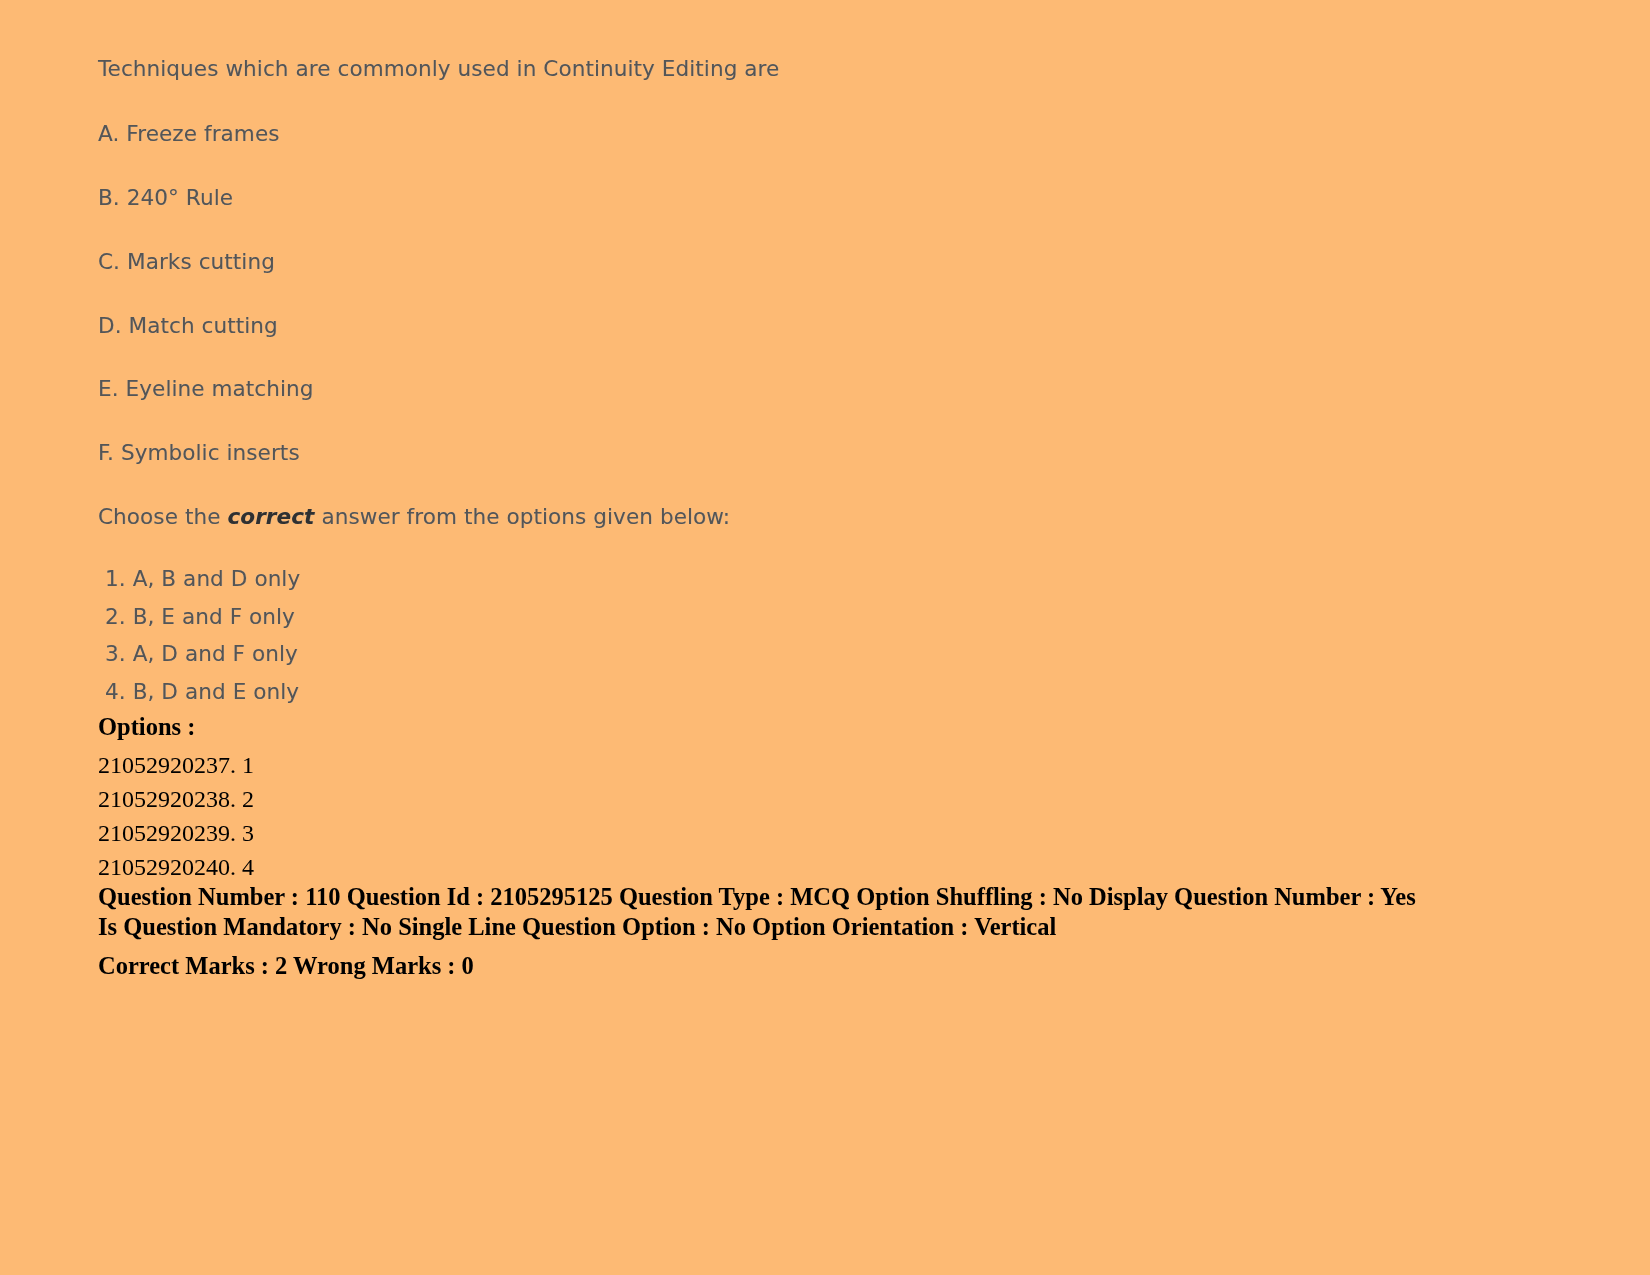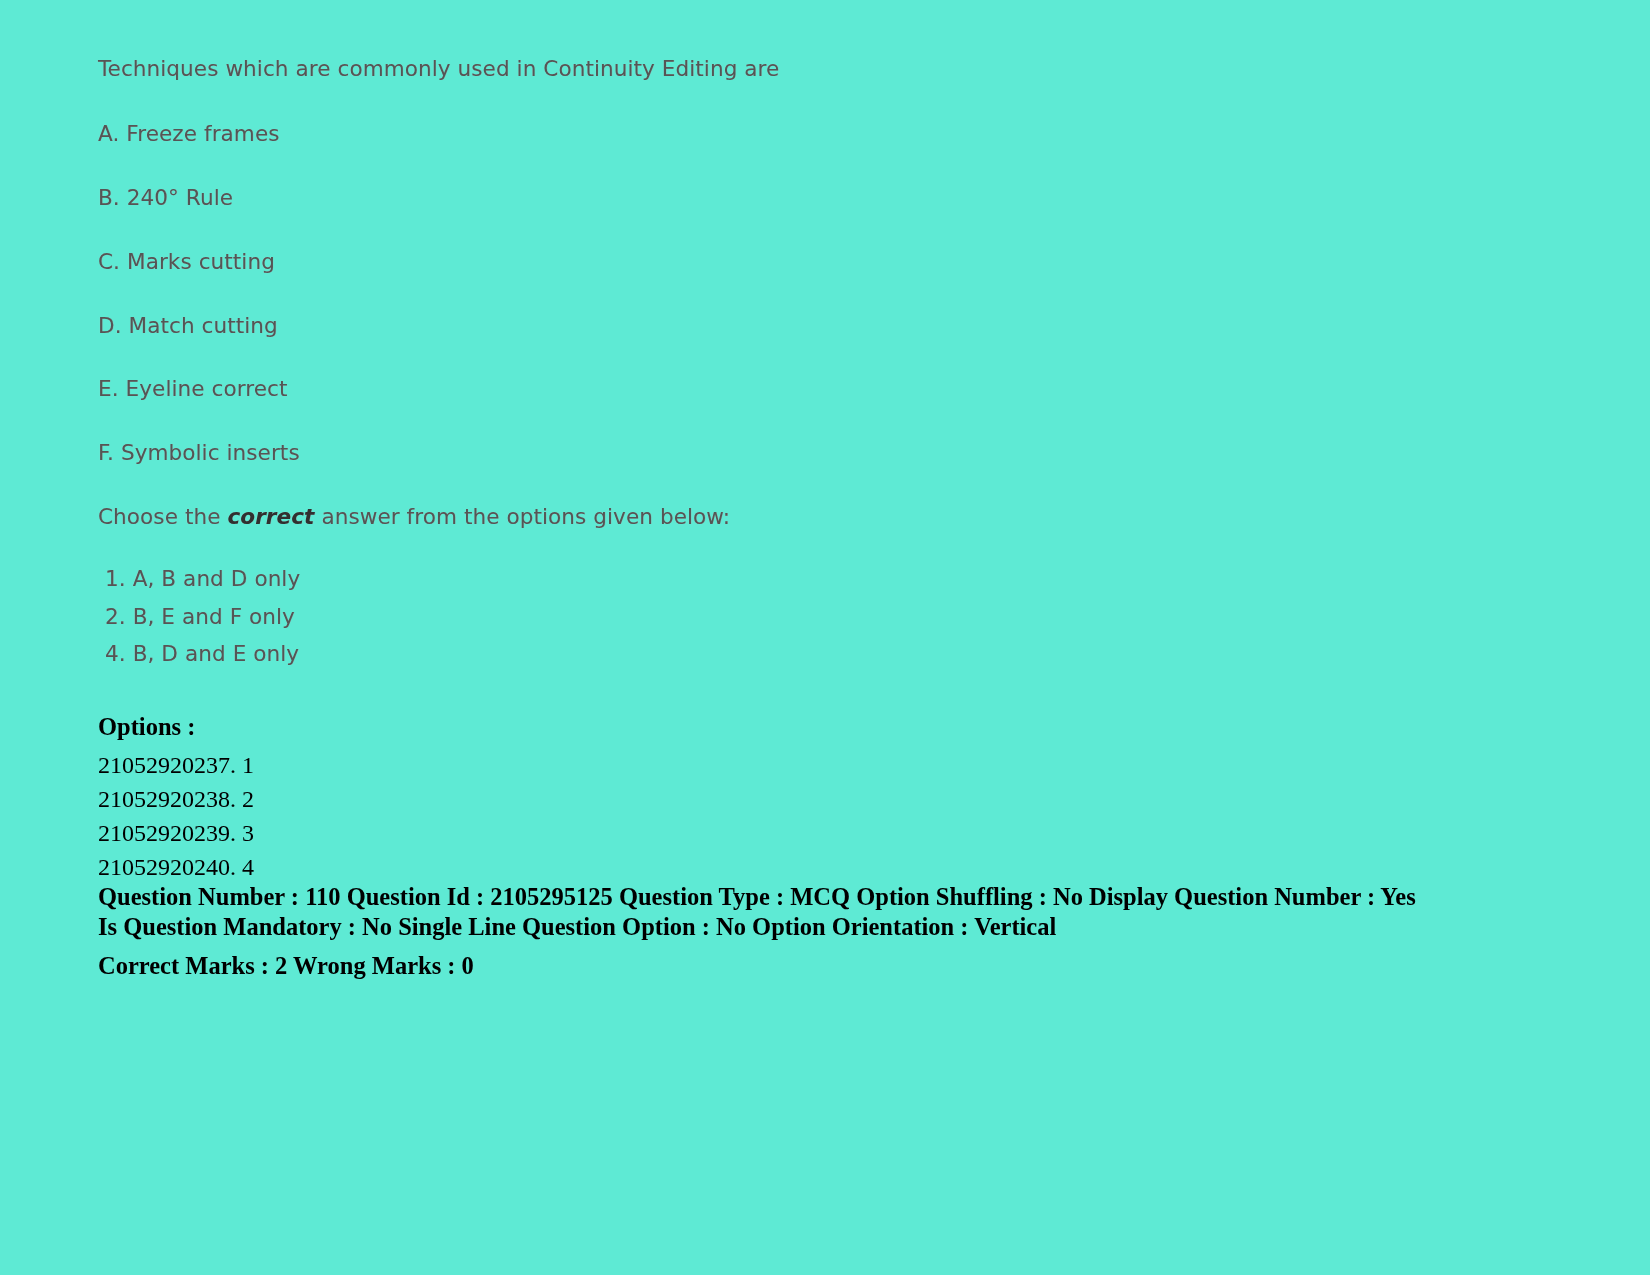--- a/index.html
+++ b/index.html
@@ -13,21 +13,21 @@
     height: 1275px;
     position: relative;
     overflow: hidden;
     font-family: "Liberation Serif", serif;
     -webkit-font-smoothing: antialiased;
   }
 
   .page {
     position: absolute;
     inset: 0;
-    background: #5eead4;
+    background: #fdba74;
   }
 
   
   .scan-block {
     position: absolute;
     left: 98px;
     top: 56px;
     width: 1400px;
     color: #5a5a5a;
     font-family: "DejaVu Sans", "Liberation Sans", sans-serif;
@@ -121,29 +121,30 @@
     <p class="scan-line stem">Techniques which are commonly used in Continuity Editing are</p>
 
     <p class="scan-line">A. Freeze frames</p>
 
     <p class="scan-line">B. 240° Rule</p>
 
     <p class="scan-line">C. Marks cutting</p>
 
     <p class="scan-line">D. Match cutting</p>
 
-    <p class="scan-line">E. Eyeline correct</p>
+    <p class="scan-line">E. Eyeline matching</p>
 
     <p class="scan-line">F. Symbolic inserts</p>
 
     <p class="scan-line choose"><span>Choose the </span><span class="bold-italic">correct</span><span> answer from the options given below:</span></p>
 
     <ul class="scan-choices">
       <li>1. A, B and D only</li>
       <li>2. B, E and F only</li>
+      <li>3. A, D and F only</li>
       <li>4. B, D and E only</li>
     </ul>
   </div>
 
   <div class="crisp-block">
     <p class="options-heading">Options :</p>
 
     <ul class="option-id-list">
       <li>21052920237. 1</li>
       <li>21052920238. 2</li>

